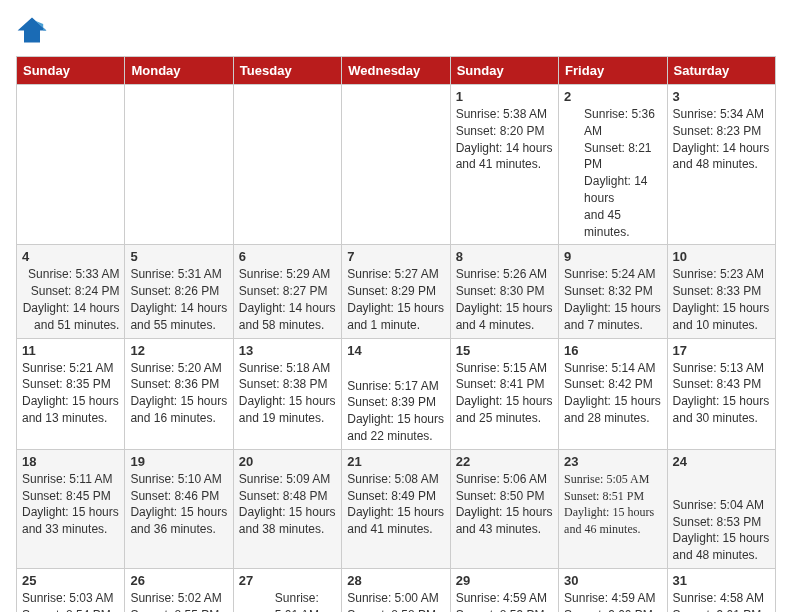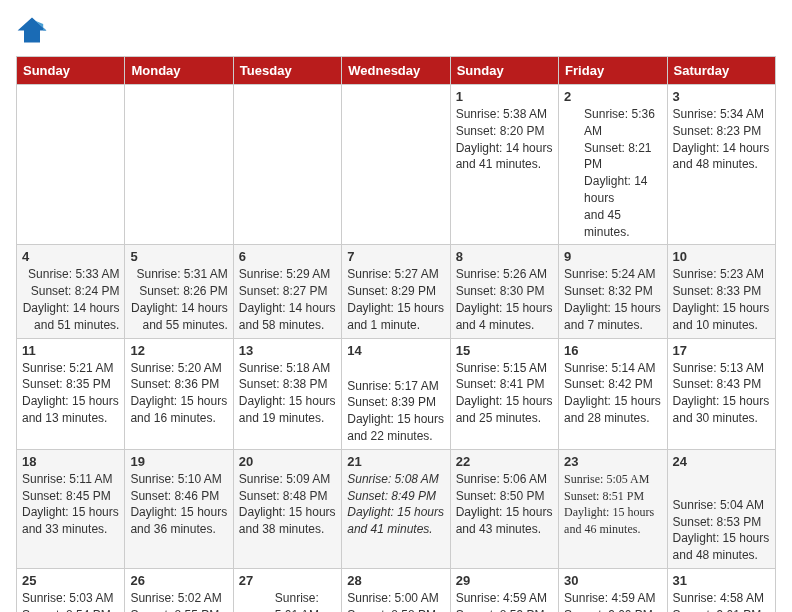--- a/index.html
+++ b/index.html
@@ -157,21 +157,21 @@
       <tr>
         <td>
           <span class="day-number">4</span>
           <div class="day-info" style="white-space: pre-line; text-align: right;">Sunrise: 5:33 AM
 Sunset: 8:24 PM
 Daylight: 14 hours
 and 51 minutes.</div>
         </td>
         <td>
           <span class="day-number">5</span>
-          <div class="day-info" style="white-space: pre-line; text-align: right;">Sunrise: 5:31 AM
+          <div class="day-info" style="white-space: pre-line;">Sunrise: 5:31 AM
 Sunset: 8:26 PM
 Daylight: 14 hours
 and 55 minutes.</div>
         </td>
         <td>
           <span class="day-number">6</span>
           <div class="day-info" style="white-space: pre-line;">Sunrise: 5:29 AM
 Sunset: 8:27 PM
 Daylight: 14 hours
 and 58 minutes.</div>
@@ -273,21 +273,21 @@
         </td>
         <td>
           <span class="day-number">20</span>
           <div class="day-info" style="white-space: pre-line;">Sunrise: 5:09 AM
 Sunset: 8:48 PM
 Daylight: 15 hours
 and 38 minutes.</div>
         </td>
         <td>
           <span class="day-number">21</span>
-          <div class="day-info" style="white-space: pre-line; font-style: italic;">Sunrise: 5:08 AM
+          <div class="day-info" style="white-space: pre-line;">Sunrise: 5:08 AM
 Sunset: 8:49 PM
 Daylight: 15 hours
 and 41 minutes.</div>
         </td>
         <td>
           <span class="day-number">22</span>
           <div class="day-info" style="white-space: pre-line;">Sunrise: 5:06 AM
 Sunset: 8:50 PM
 Daylight: 15 hours
 and 43 minutes.</div>

